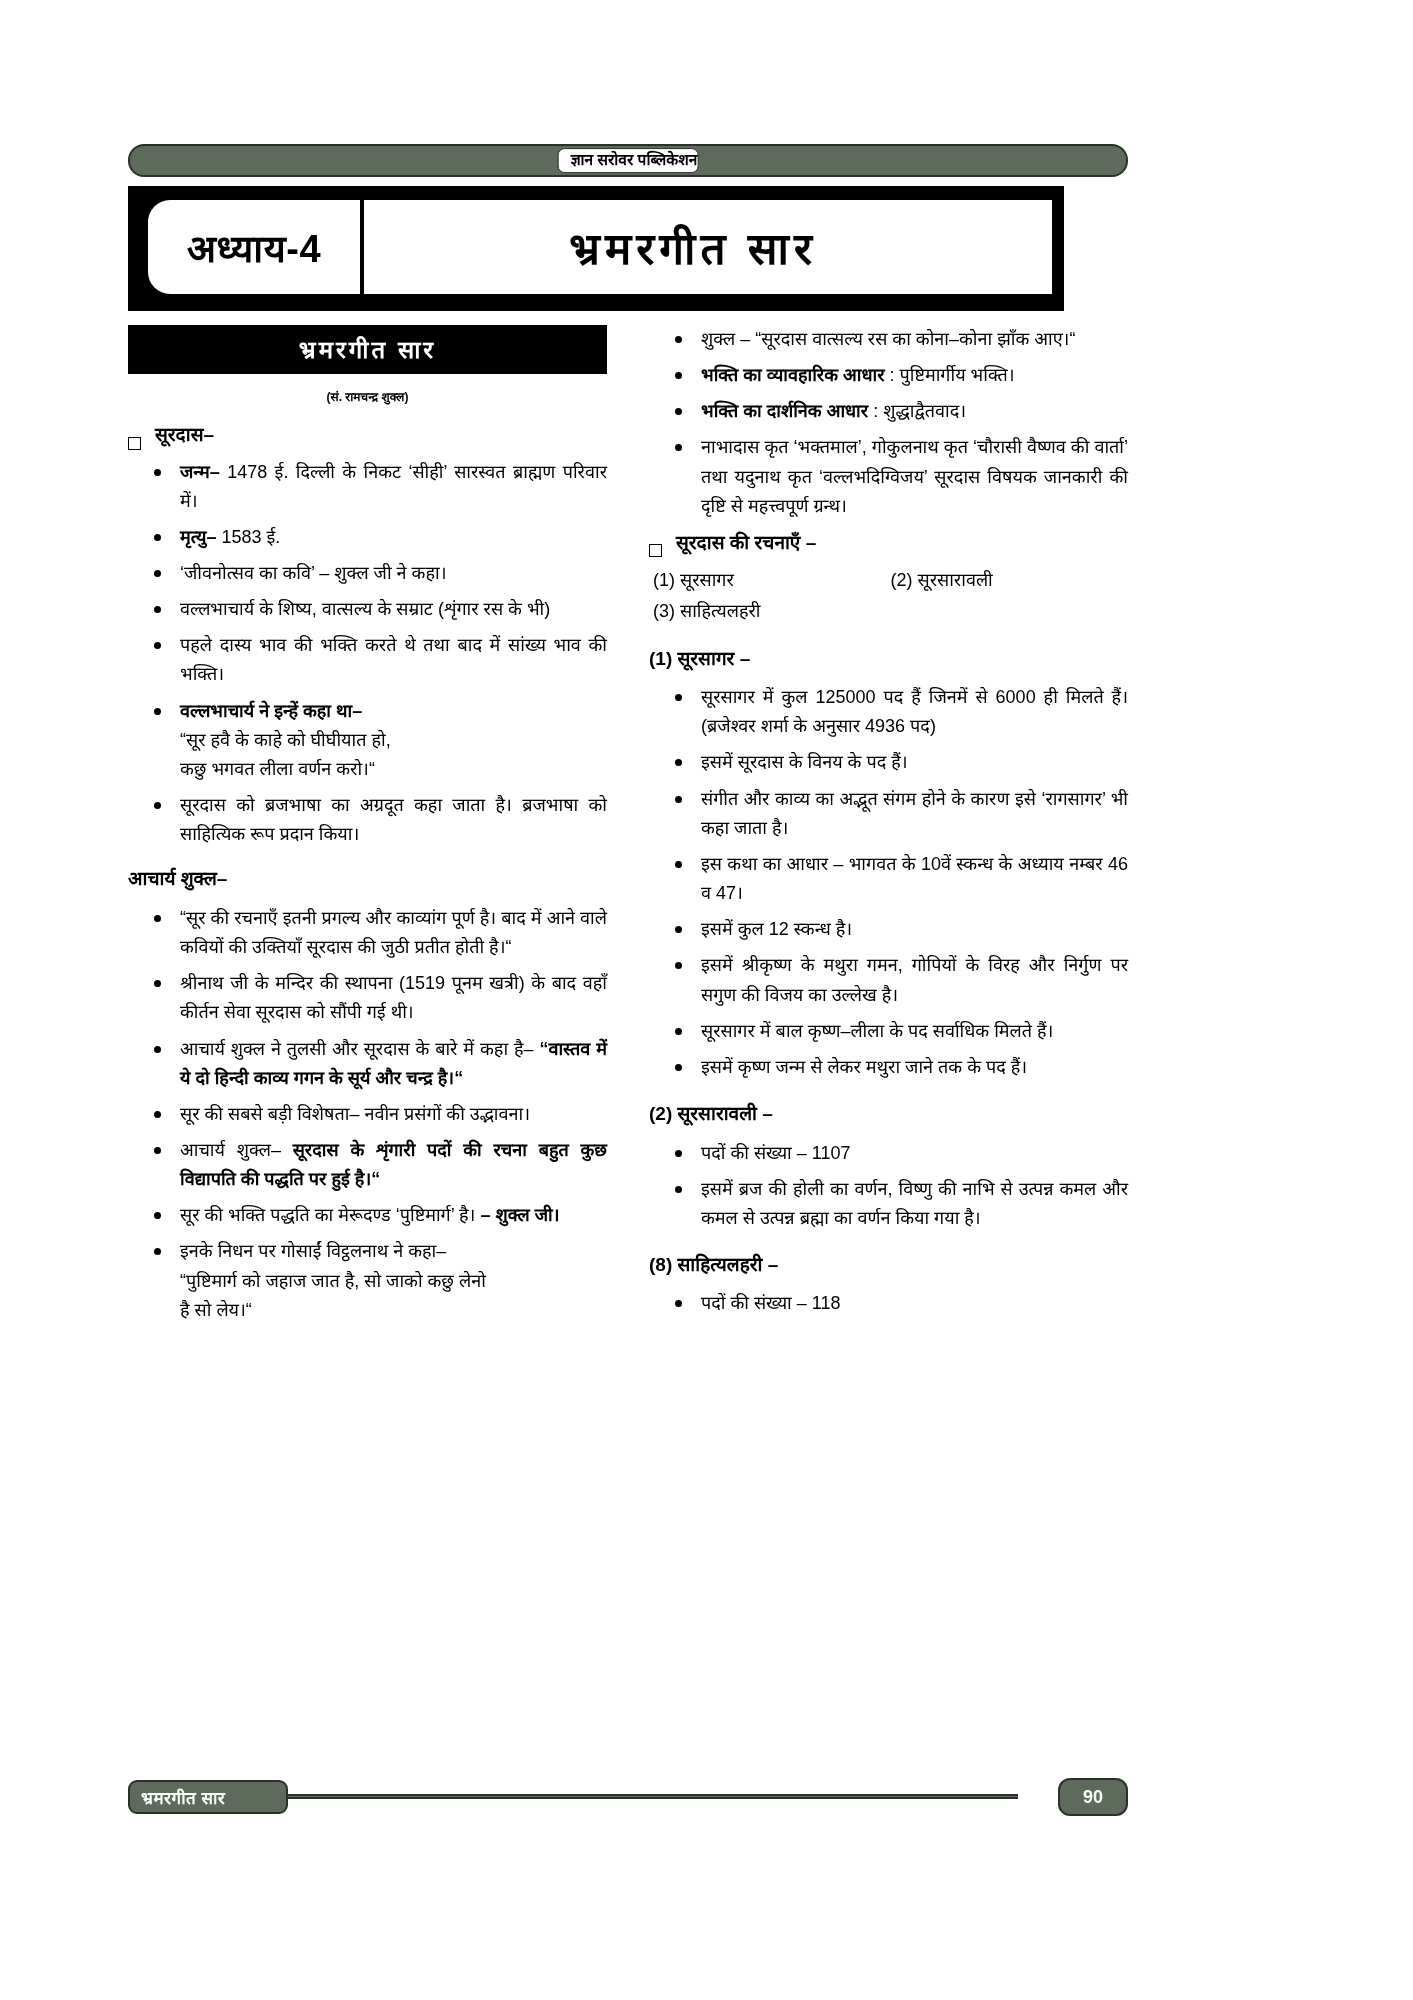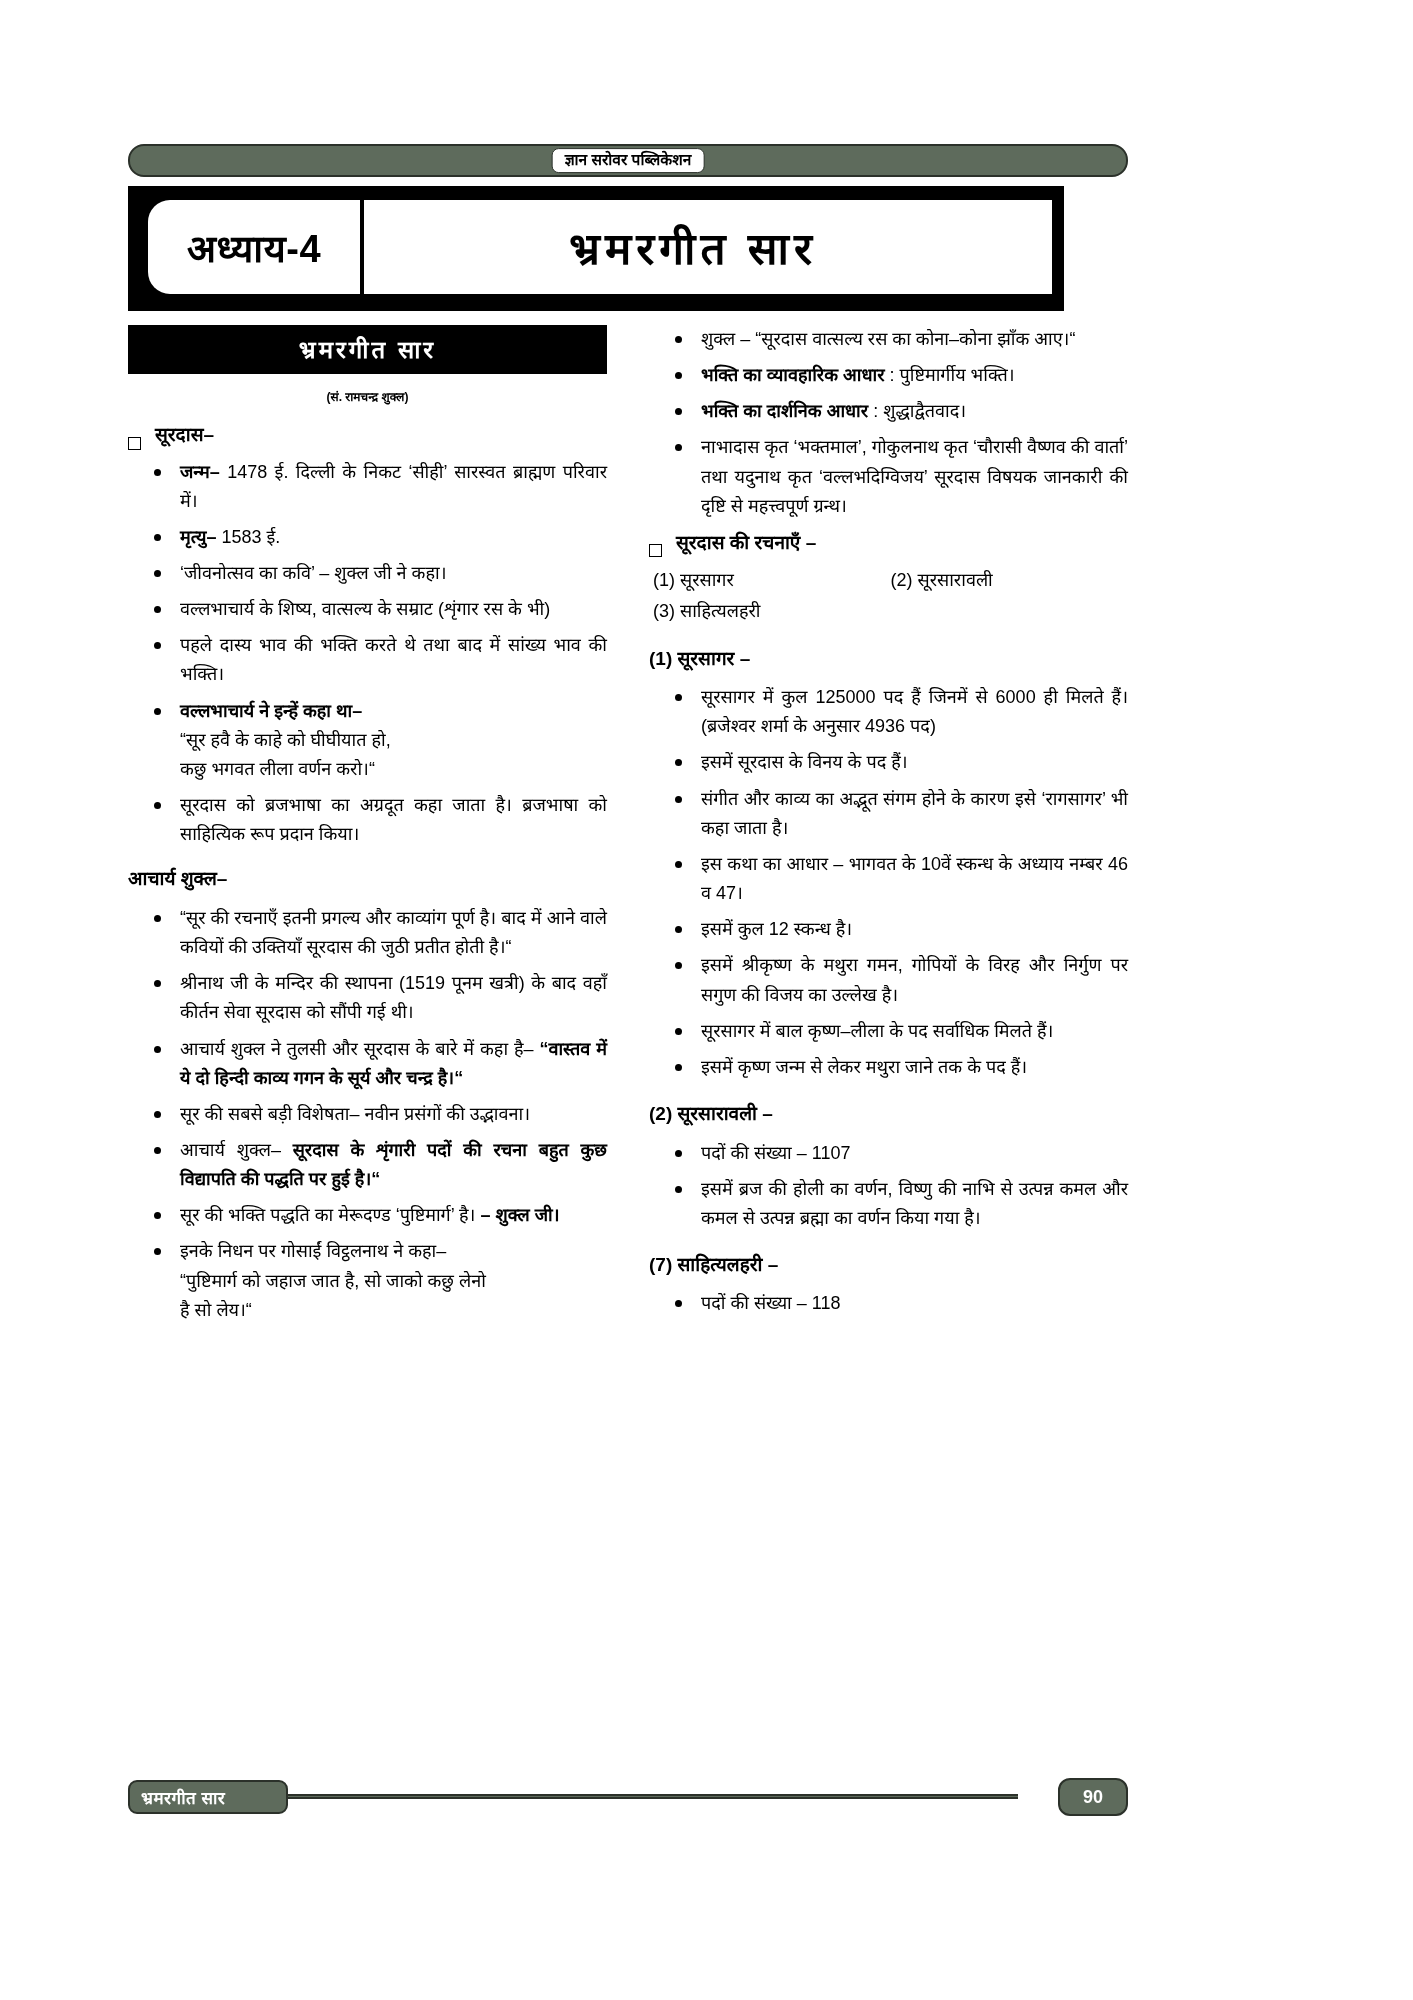--- a/index.html
+++ b/index.html
@@ -49,21 +49,21 @@
     z-index: -1;
   }
   .ribbon-label {
     position: absolute;
     left: 50%;
     top: 50%;
     transform: translate(-50%, -50%);
     background: #ffffff;
     border: 1.5px solid #2b312a;
     border-radius: 7px;
-    padding: 2px 12px 4px 12px;
+    padding: 2px 0 4px 12px;
     font-size: 15.5px;
     line-height: 1.15;
     white-space: nowrap;
     font-weight: 600;
   }
 
   
   .chapter-band {
     position: absolute;
     left: 128px;
@@ -405,21 +405,21 @@
         <li><span>इसमें कृष्ण जन्म से लेकर मथुरा जाने तक के पद हैं।</span></li>
       </ul>
 
       <div class="num-head">(2) सूरसारावली –</div>
 
       <ul class="blist">
         <li><span>पदों की संख्या – 1107</span></li>
         <li><span>इसमें ब्रज की होली का वर्णन, विष्णु की नाभि से उत्पन्न कमल और कमल से उत्पन्न ब्रह्मा का वर्णन किया गया है।</span></li>
       </ul>
 
-      <div class="num-head">(7) साहित्यलहरी –</div>
+      <div class="num-head">(8) साहित्यलहरी –</div>
 
       <ul class="blist">
         <li><span>पदों की संख्या – 118</span></li>
       </ul>
     </div>
   </div>
 
   <div class="footer">
     <div class="foot-tab-wrap">
       <div class="foot-tab">

